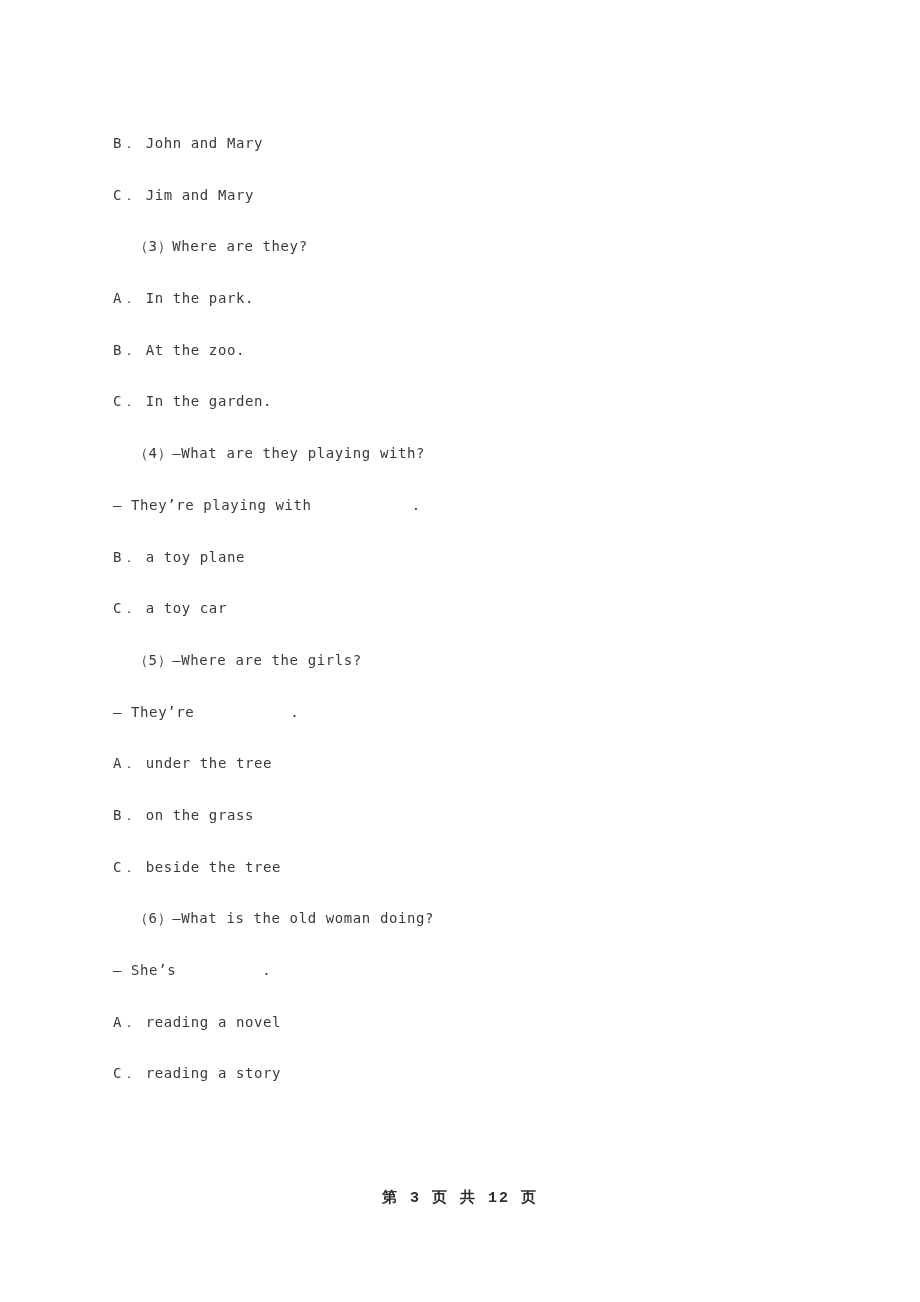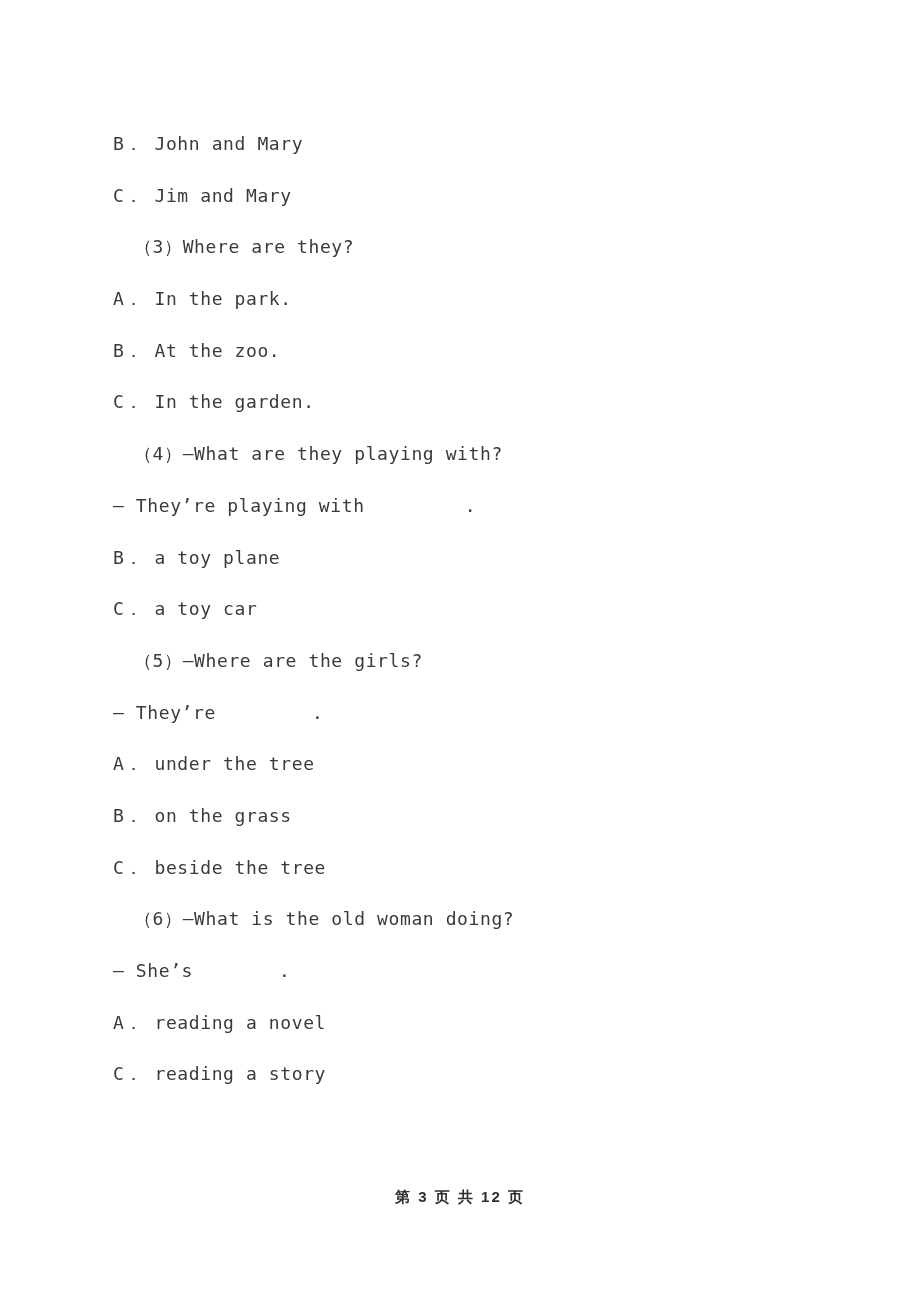--- a/index.html
+++ b/index.html
@@ -28,21 +28,21 @@
     width: 700px;
   }
   .line {
     height: 51.7px;
     line-height: 51.7px;
     white-space: pre;
     color: #ララ;
   }
   
   .line {
-    font-size: 18px;
+    font-size: 14px;
     letter-spacing: 0.6px;
     color: #3a3a3a;
     white-space: pre;
   }
   .opt {
     padding-left: 0px;
   }
   .q {
     padding-left: 3px;
     margin-left: 18px;
@@ -61,21 +61,21 @@
   .blank-md {
     display: inline-block;
     width: 96px;
   }
   .footer {
     position: absolute;
     left: 0;
     top: 1188px;
     width: 920px;
     text-align: center;
-    font-family: Liberation Sans, sans-serif;
+    font-family: Liberation Mono, monospace;
     font-size: 15px;
     font-weight: bold;
     letter-spacing: 2px;
     color: #2e2e2e;
     white-space: pre;
   }
 </style>
 </head>
 <body style="color: rgb(58, 58, 58); background: rgb(255, 255, 255);">
 

